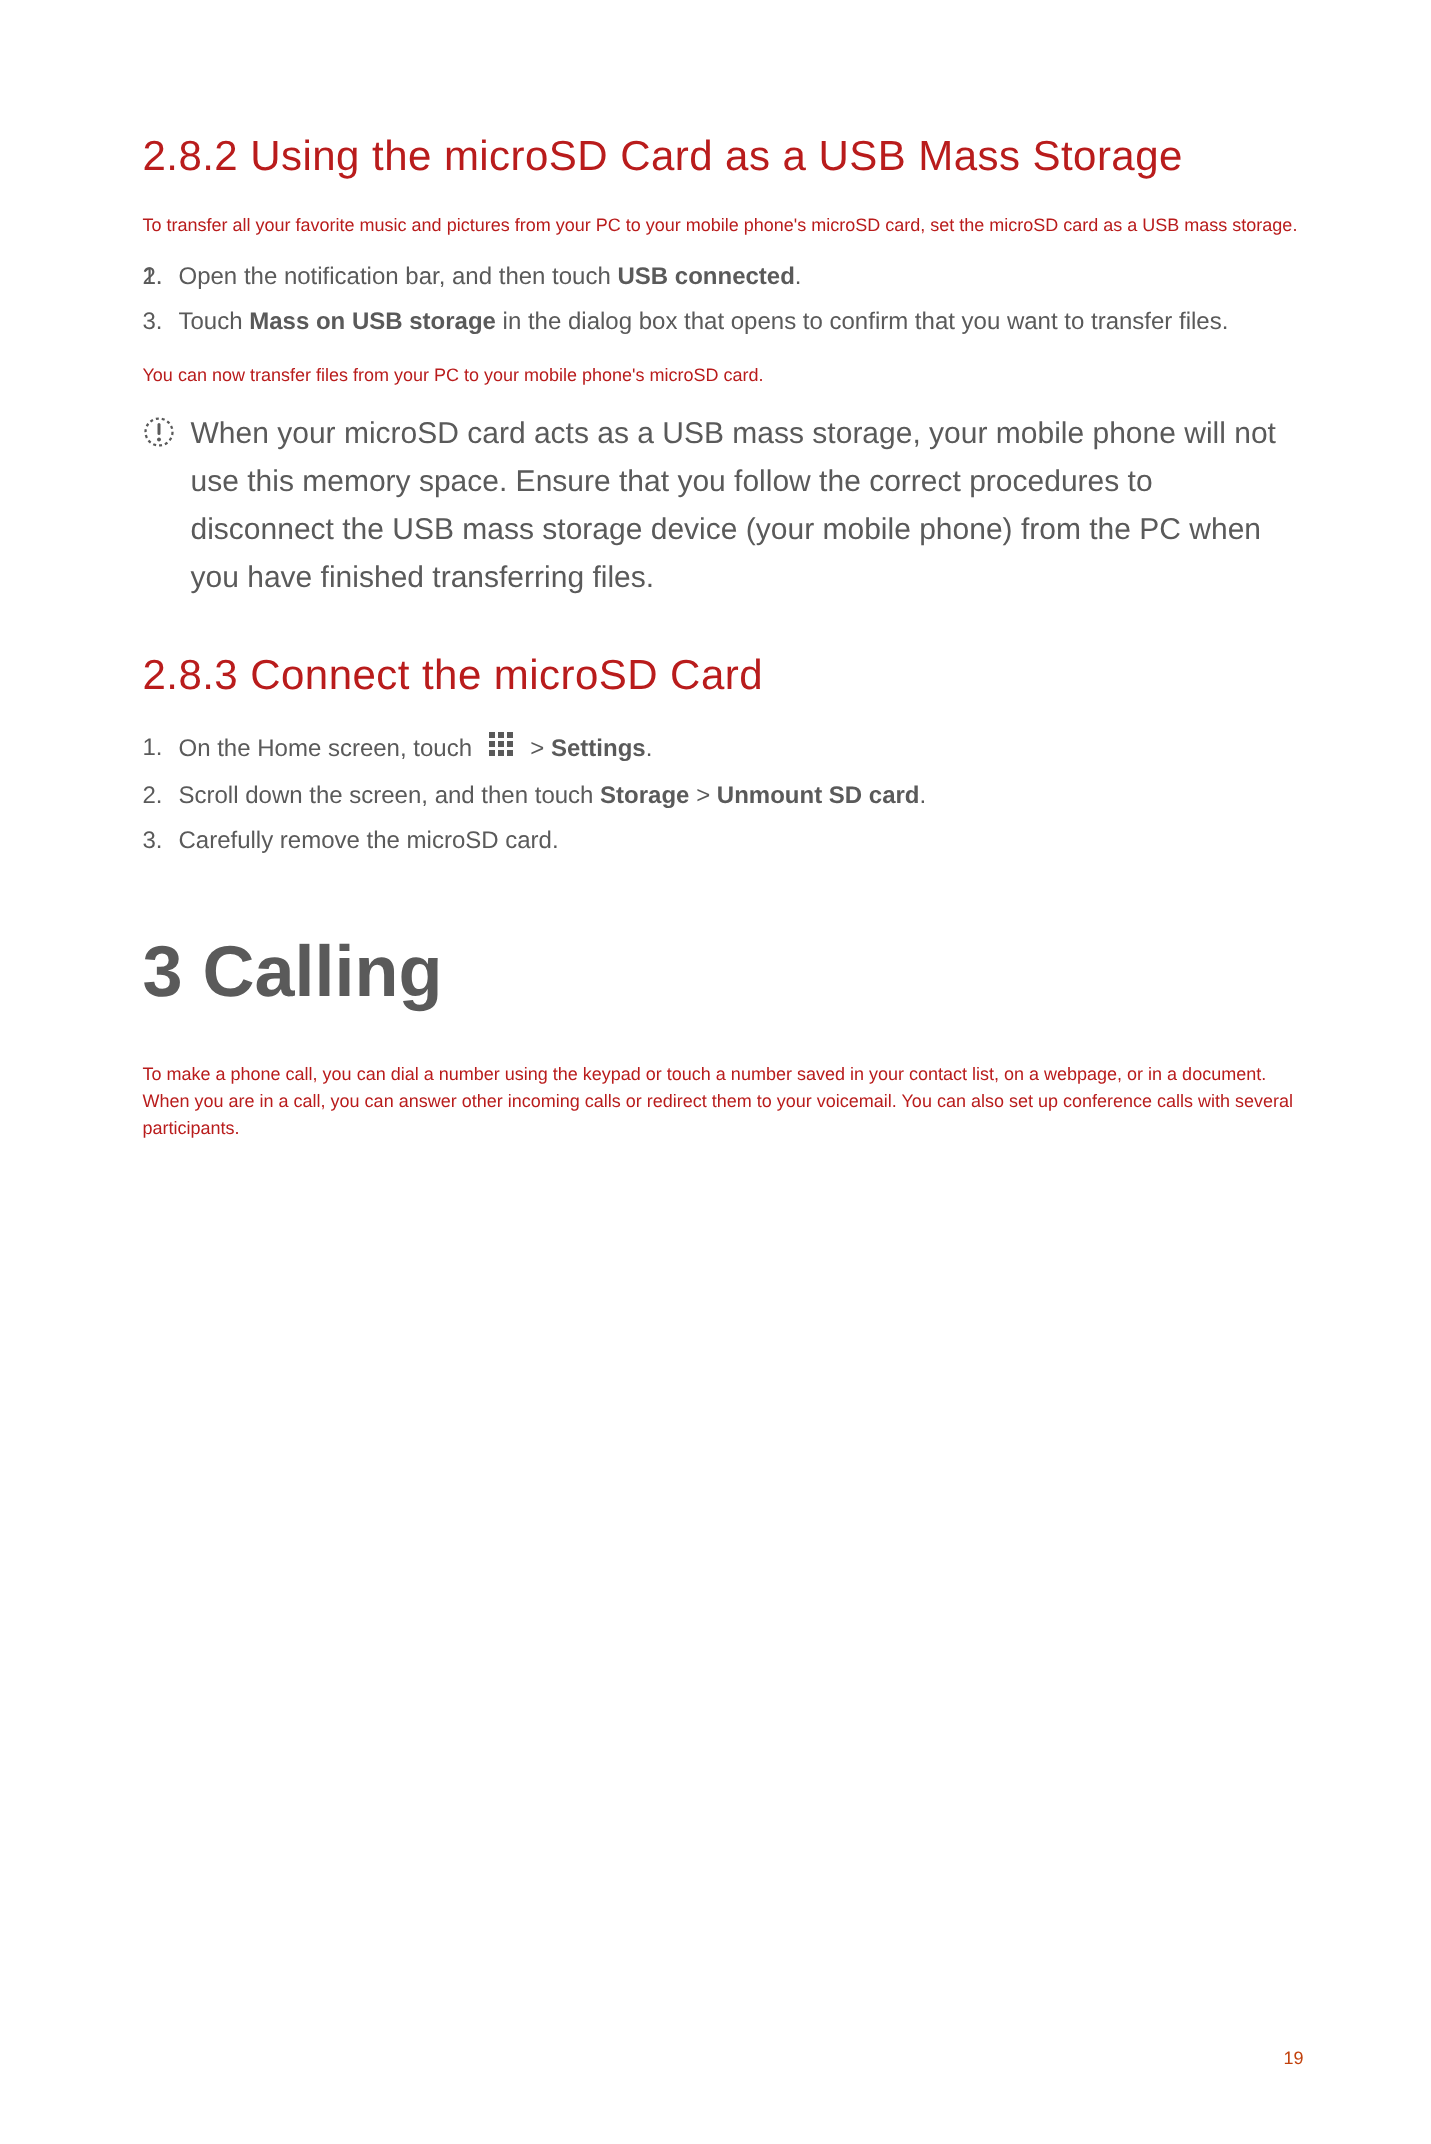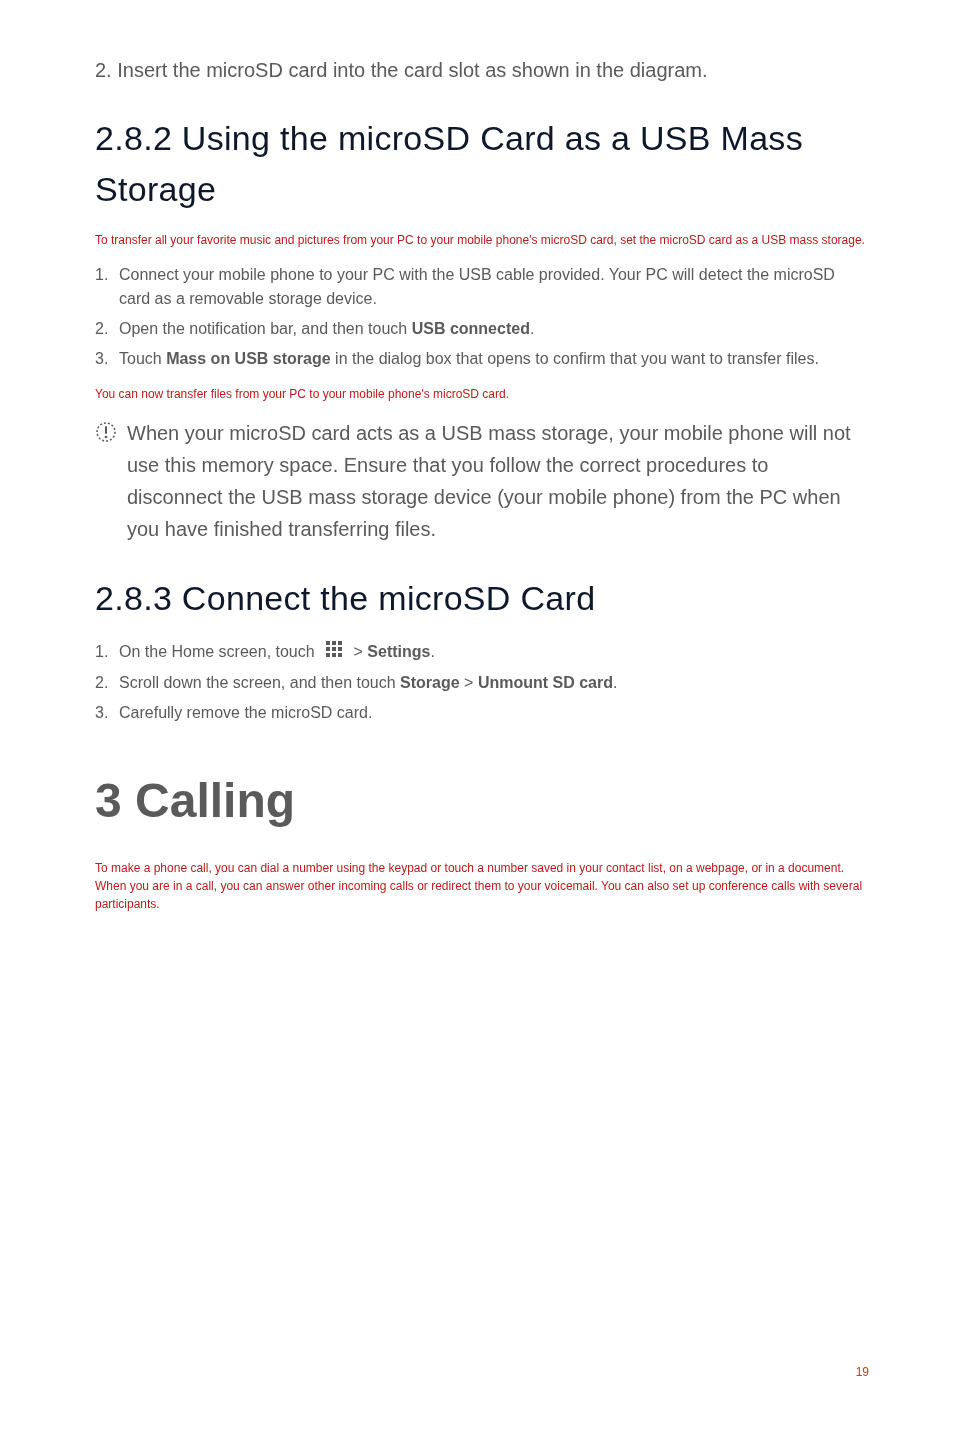--- a/index.html
+++ b/index.html
@@ -16,22 +16,22 @@
       padding: 55px 85px 50px 95px;
       position: relative;
       line-height: 1.5;
     }
     .step {
       font-size: 20px;
       margin-bottom: 6px;
       color: #5a5a5a;
     }
     .h2 {
-      font-size: 34px;
-      color: #0f172a;
+      font-size: 28px;
+      color: #b91c1c;
       margin-top: 28px;
       margin-bottom: 16px;
       letter-spacing: 0.3px;
     }
     .h1 {
       font-size: 48px;
       color: #5a5a5a;
       margin-top: 40px;
       margin-bottom: 22px;
       font-weight: bold;
@@ -81,33 +81,28 @@
     }
     .list-num {
       position: absolute;
       left: 0;
     }
   </style>
 </head>
 <body>
 
 <div>
-  <div class="step">
-    <span>2.</span>
-    <span>Insert the microSD card into the card slot as shown in the diagram.</span>
-  </div>
 </div>
 
 <div class="h2">2.8.2  Using the microSD Card as a USB Mass Storage</div>
 <div class="para">To transfer all your favorite music and pictures from your PC to your mobile phone's microSD card, set the microSD card as a USB mass storage.</div>
 
 <div class="list-block">
   <div class="list-item">
     <span class="list-num">1.</span>
-    <span>Connect your mobile phone to your PC with the USB cable provided. Your PC will detect the microSD card as a removable storage device.</span>
   </div>
   <div class="list-item">
     <span class="list-num">2.</span>
     <span>Open the notification bar, and then touch </span><span class="bold">USB connected</span><span>.</span>
   </div>
   <div class="list-item">
     <span class="list-num">3.</span>
     <span>Touch </span><span class="bold">Mass on USB storage</span><span> in the dialog box that opens to confirm that you want to transfer files.</span>
   </div>
 </div>

